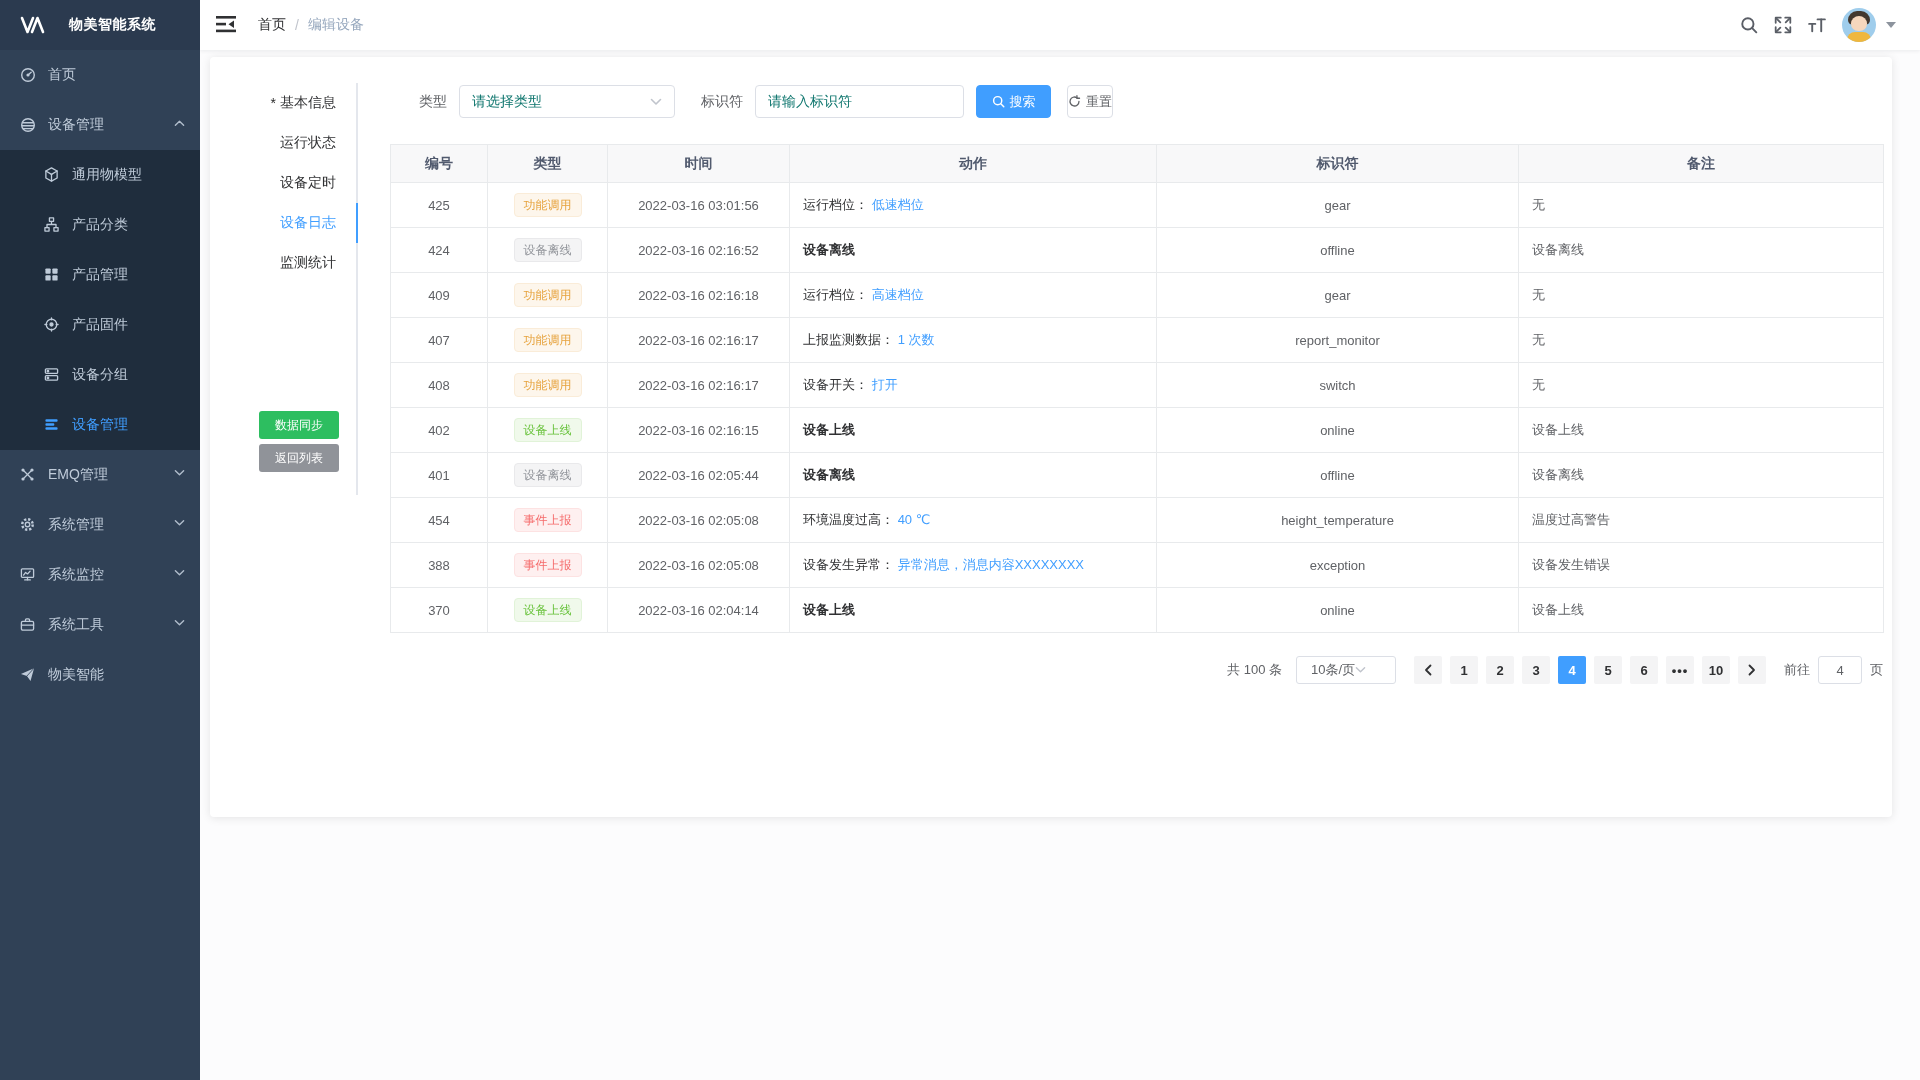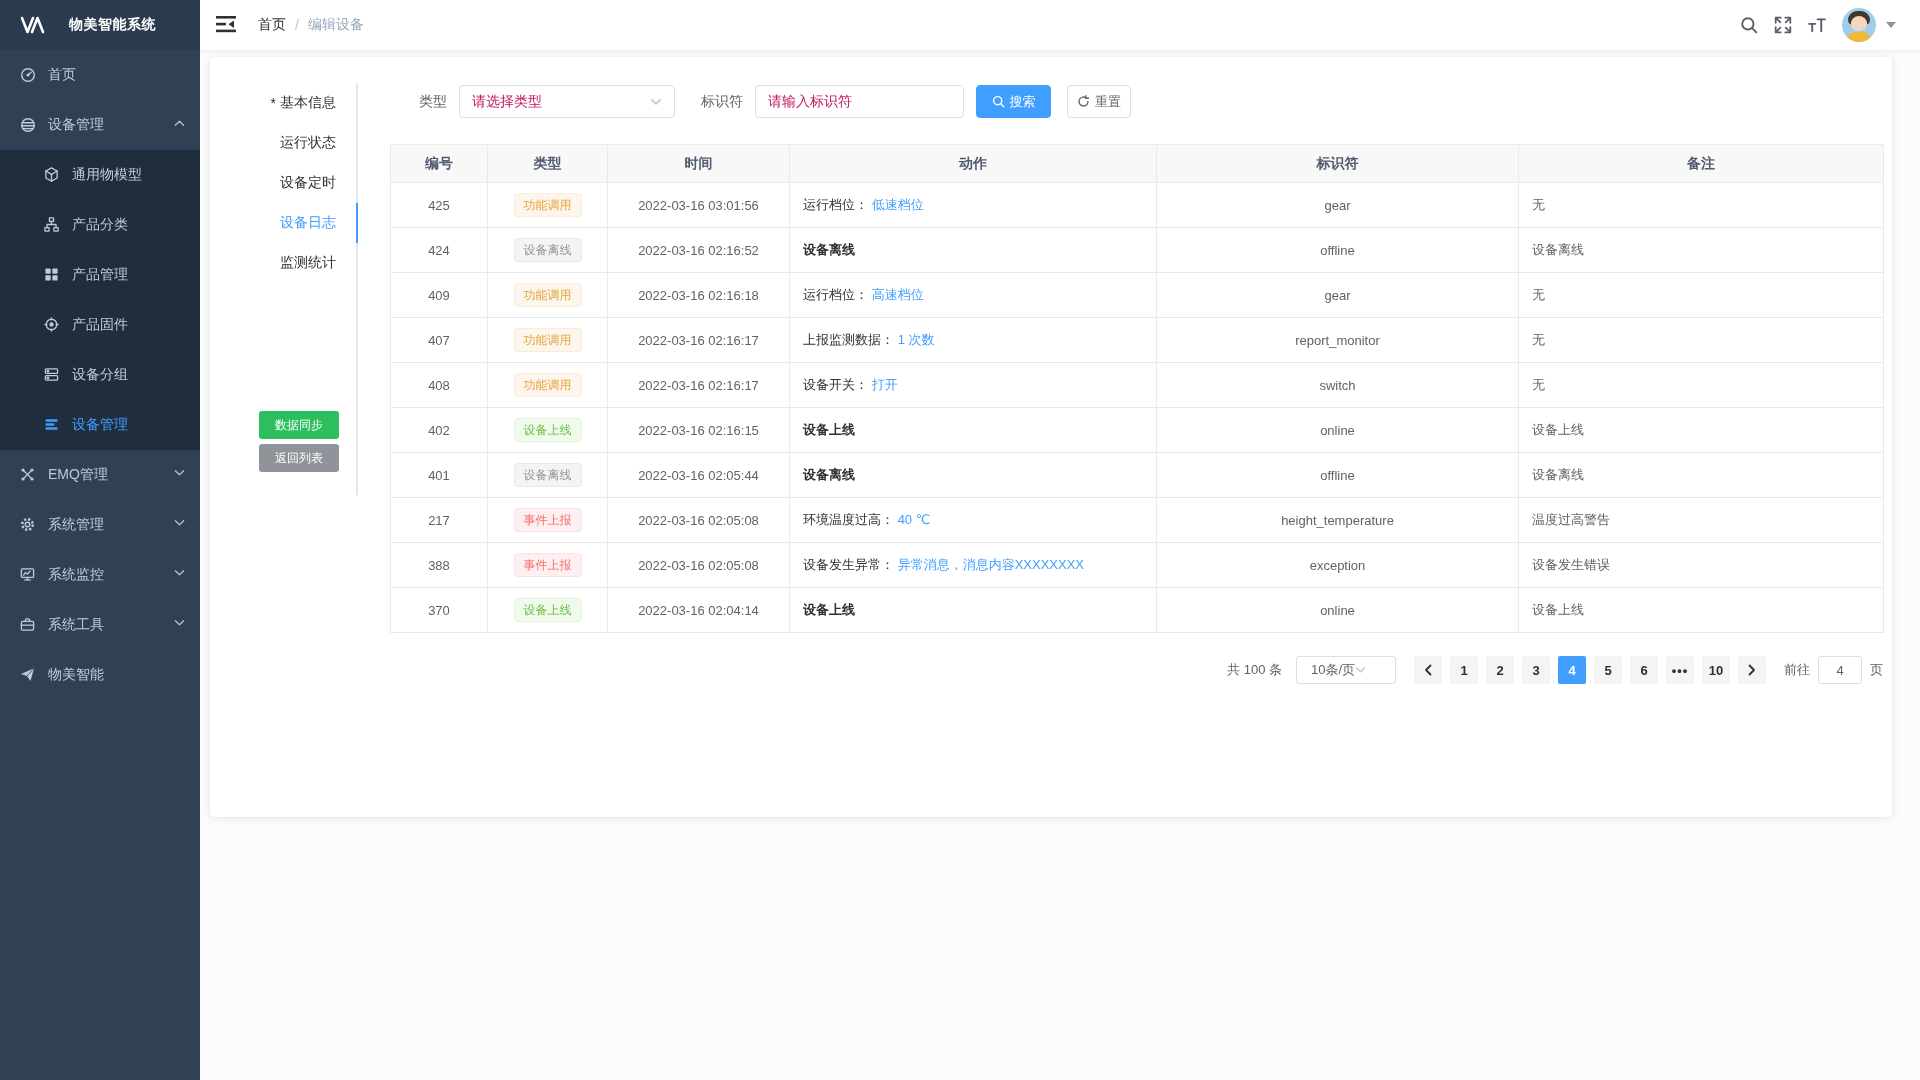--- a/index.html
+++ b/index.html
@@ -64,28 +64,28 @@
     border:none; border-radius:3px; color:#fff; font-size:12px; cursor:pointer;
     font-family:inherit; }
   .btn-sync { top:354px; background:#2dbe60; }
   .btn-back { top:387px; background:#909399; }
 
   
   .filter-bar { position:absolute; left:209px; top:28px; display:flex; align-items:center; }
   .f-label { font-size:14px; color:#606266; white-space:nowrap; }
   .f-select,.f-input { height:33px; border:1px solid #dcdfe6; border-radius:4px;
     background:#fff; display:flex; align-items:center; padding:0 12px; font-size:14px; }
-  .placeholder { color:#be185d;text-align:right; }
+  .placeholder { color:#0f766e;text-align:right; }
   .f-select { width:216px; margin:0 26px 0 12px; justify-content:space-between; cursor:pointer; }
   .f-input  { width:209px; margin:0 12px 0 12px; }
   .btn { height:33px; border-radius:4px; font-size:13px; display:inline-flex;
     align-items:center; justify-content:center; gap:5px; cursor:pointer; font-family:inherit; }
   .btn-primary { width:75px; background:#409eff; border:1px solid #409eff; color:#fff;
     margin-right:16px; }
-  .btn-plain { width:64px; background:#fff; border:1px solid #dcdfe6; color:#606266; }
+  .btn-plain { width:46px; background:#fff; border:1px solid #dcdfe6; color:#606266; }
 
   
   .log-table { position:absolute; left:180px; top:87px; width:1493px;
     border-collapse:collapse; table-layout:fixed; font-size:13px;
     border:1px solid #e8eaec; }
   .log-table th { height:38px; background:#f8f8f9; color:#515a6e; font-size:14px;
     font-weight:bold; border-bottom:1px solid #e8eaec; border-right:1px solid #e8eaec; }
   .log-table td { height:45px; color:#606266; text-align:center;
     border-bottom:1px solid #e8eaec; border-right:1px solid #e8eaec; background:#fff; }
   .log-table th:last-child,.log-table td:last-child { border-right:none; }
@@ -479,21 +479,21 @@
           </tr>
           <tr>
             <td>401</td>
             <td><span class="tag info">设备离线</span></td>
             <td>2022-03-16 02:05:44</td>
             <td class="c-action"><span class="act-lbl bold">设备离线</span></td>
             <td>offline</td>
             <td class="c-remark">设备离线</td>
           </tr>
           <tr>
-            <td>217</td>
+            <td>454</td>
             <td><span class="tag danger">事件上报</span></td>
             <td>2022-03-16 02:05:08</td>
             <td class="c-action"><span class="act-lbl">环境温度过高：</span> <span class="act-link">40 ℃</span></td>
             <td>height_temperature</td>
             <td class="c-remark">温度过高警告</td>
           </tr>
           <tr>
             <td>388</td>
             <td><span class="tag danger">事件上报</span></td>
             <td>2022-03-16 02:05:08</td>

